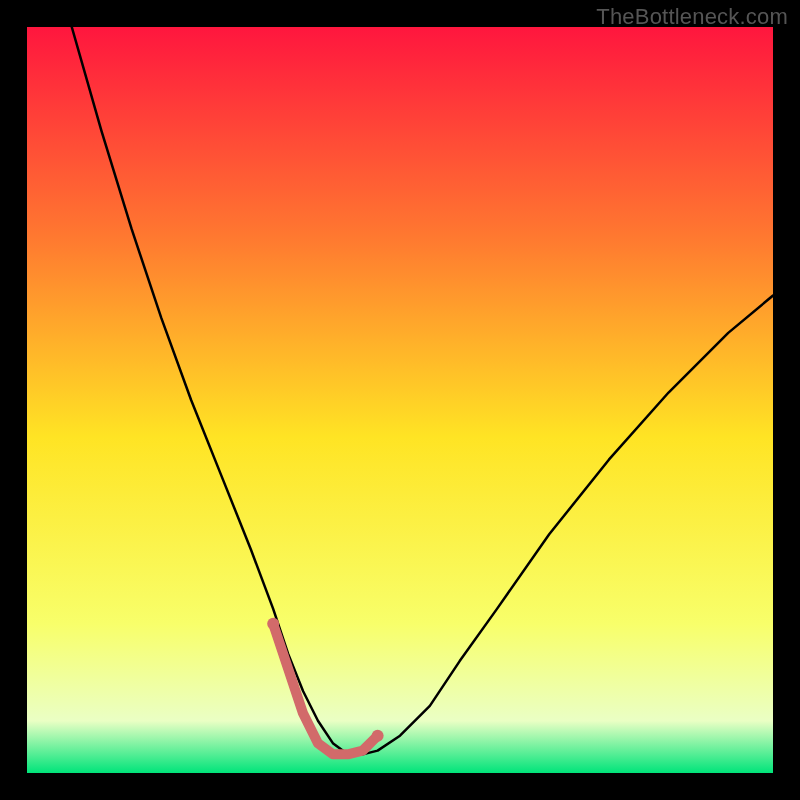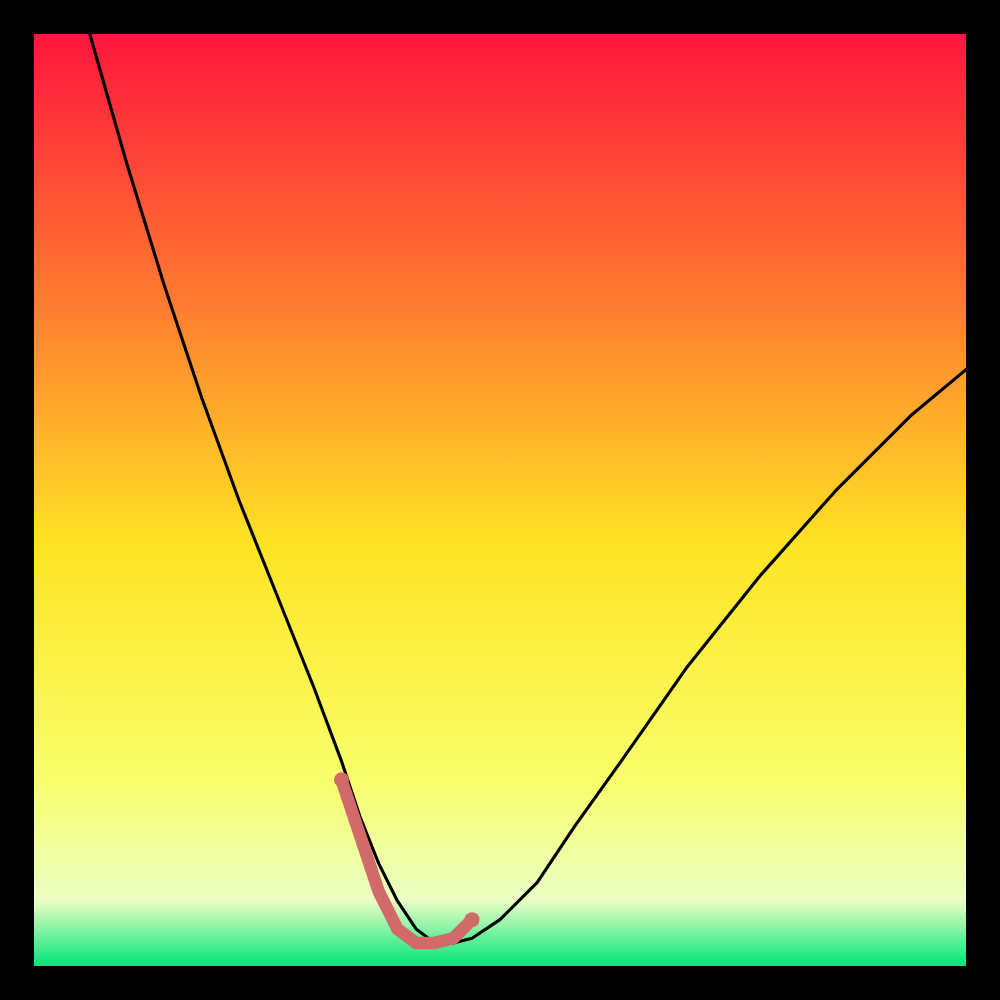--- a/index.html
+++ b/index.html
@@ -35,20 +35,21 @@
     letter-spacing: 0.2px;
     z-index: 5;
     user-select: none;
   }
   svg { display: block; }
 </style>
 </head>
 <body>
 
 <div class="frame">
+  <div class="watermark">TheBottleneck.com</div>
   <div class="plot">
     <svg id="chart-svg" width="746" height="746" viewBox="0 0 746 746" preserveAspectRatio="none">
       <defs>
         <linearGradient id="bg-grad" x1="0" y1="0" x2="0" y2="1">
           <stop id="g0" offset="0%" stop-color="#ff163e"></stop>
           <stop id="g1" offset="28%" stop-color="#ff7830"></stop>
           <stop id="g2" offset="55%" stop-color="#ffe424"></stop>
           <stop id="g3" offset="80%" stop-color="#f8ff6a"></stop>
           <stop id="g4" offset="93%" stop-color="#eaffc4"></stop>
           <stop id="g5" offset="100%" stop-color="#00e47a"></stop>

